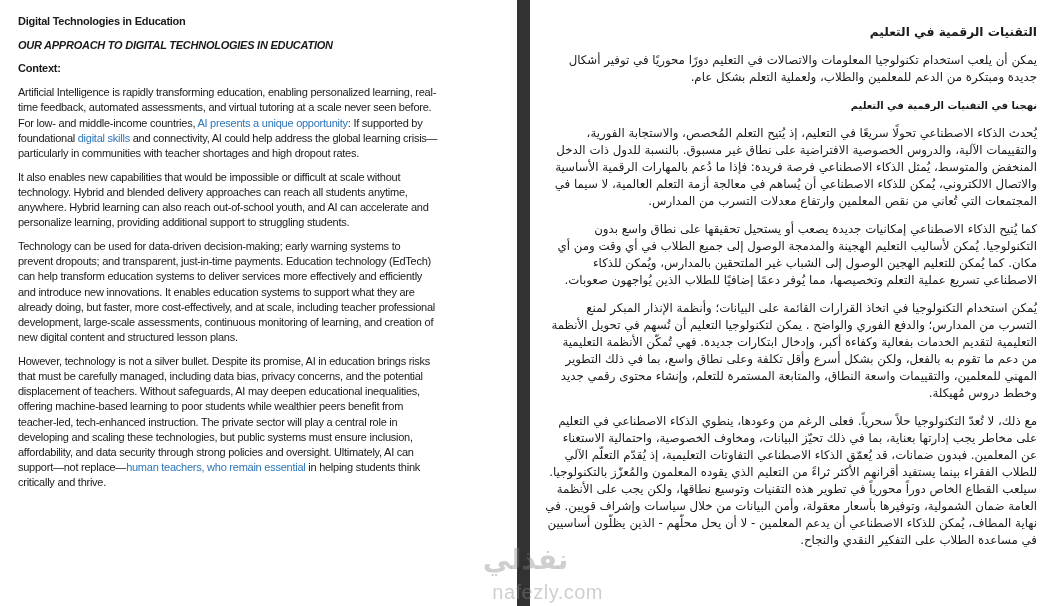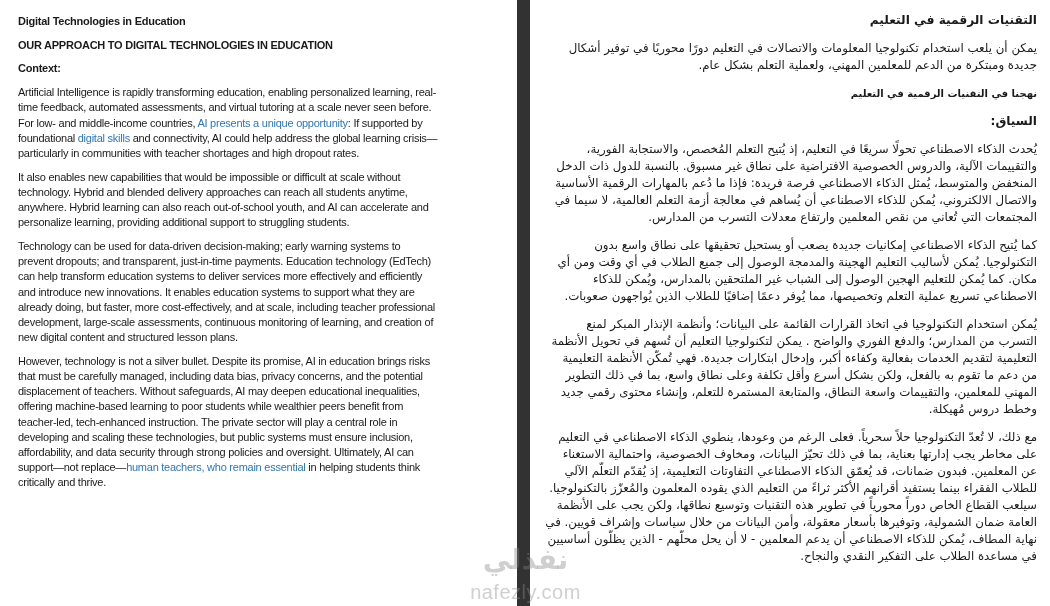--- a/index.html
+++ b/index.html
@@ -10,33 +10,33 @@
   }
 
   
   .col-en {
     position:absolute; left:18px; top:14px; width:420px;
     font-size:11px; line-height:15.2px; letter-spacing:-0.25px;
     color:#1a1a1a; text-align:left;
   }
   .col-en p { margin:0 0 8.5px 0; }
   .doc-title { font-weight:bold; margin-bottom:9px; }
-  .h-caps { font-weight:bold; margin-bottom:9px; }
+  .h-caps { font-weight:bold; margin-bottom:9px;font-style:italic; }
   .h-context { font-weight:bold; margin-bottom:9px; }
   .link { color:#2e75b6; cursor:pointer; }
 
   
   .divider {
     position:absolute; left:517px; top:0; width:13px; height:606px;
     background:#323232; z-index:1;
   }
 
   
   .col-ar {
-    position:absolute; left:545px; top:12px; width:492px;
+    position:absolute; left:545px; top:24px; width:492px;
     direction:rtl; text-align:right; unicode-bidi:embed;
     font-family:"DejaVu Sans", sans-serif;
     font-size:11.8px; line-height:17px; color:#1a1a1a;
   }
   .col-ar p { margin:0 0 11px 0; }
   .ar-title { font-weight:bold; margin-bottom:12px; font-size:12.2px; }
   .ar-approach { font-weight:bold; margin-top:20px; margin-bottom:13px; font-size:10px; }
   .ar-context { font-weight:bold; margin-bottom:11px; font-size:12.2px; }
 
   
@@ -47,20 +47,21 @@
   .wm-logo {
     font-family:"DejaVu Sans", sans-serif; font-weight:bold;
     font-size:28px; line-height:44px;
     color:rgba(130,130,130,0.38);
     text-align:center;
   }
   .wm-site {
     font-family:"Liberation Sans", sans-serif;
     font-size:20px; line-height:20px; letter-spacing:0.5px;
     color:rgba(140,140,140,0.42);
+    text-align:right;
   }
 </style>
 </head>
 <body>
 
 <div class="page">
 
   <div class="col-en">
     <p class="doc-title">Digital Technologies in Education</p>
 
@@ -76,25 +77,24 @@
     <p>Technology can be used for data-driven decision-making; early warning systems to prevent dropouts; and transparent, just-in-time payments. Education technology (EdTech) can help transform education systems to deliver services more effectively and efficiently and introduce new innovations. It enables education systems to support what they are already doing, but faster, more cost-effectively, and at scale, including teacher professional development, large-scale assessments, continuous monitoring of learning, and creation of new digital content and structured lesson plans.</p>
 
     <p><span>However, technology is not a silver bullet. Despite its promise, AI in education brings risks that must be carefully managed,  including data bias, privacy concerns, and the potential displacement of teachers. Without safeguards, AI may deepen educational inequalities, offering machine-based learning to poor students while wealthier peers benefit from teacher-led, tech-enhanced instruction. The private sector will play a central role in developing and scaling these technologies, but public systems must ensure inclusion, affordability, and data security through strong policies and oversight. Ultimately, AI can support—not replace—</span><a class="link">human teachers, who remain essential</a><span> in helping students think critically and thrive.</span></p>
   </div>
 
   <div class="divider"></div>
 
   <div class="col-ar" dir="rtl">
     <p class="ar-title">التقنيات الرقمية في التعليم</p>
 
-    <p>يمكن أن يلعب استخدام تكنولوجيا المعلومات والاتصالات في التعليم دورًا محوريًا في توفير أشكال جديدة ومبتكرة من الدعم للمعلمين المهني، ولعملية التعلم بشكل عام.</p>
+    <p>يمكن أن يلعب استخدام تكنولوجيا المعلومات والاتصالات في التعليم دورًا محوريًا في توفير أشكال جديدة ومبتكرة من الدعم للمعلمين والطلاب، ولعملية التعلم بشكل عام.</p>
 
     <p class="ar-approach">نهجنا في التقنيات الرقمية في التعليم</p>
 
-    <p class="ar-context">السياق:</p>
 
     <p>يُحدث الذكاء الاصطناعي تحولًا سريعًا في التعليم، إذ يُتيح التعلم المُخصص، والاستجابة الفورية، والتقييمات الآلية، والدروس الخصوصية الافتراضية على نطاق غير مسبوق. بالنسبة للدول ذات الدخل المنخفض والمتوسط، يُمثل الذكاء الاصطناعي فرصة فريدة: فإذا ما دُعم بالمهارات الرقمية الأساسية والاتصال الالكتروني، يُمكن للذكاء الاصطناعي أن يُساهم في معالجة أزمة التعلم العالمية، لا سيما في المجتمعات التي تُعاني من نقص المعلمين وارتفاع معدلات التسرب من المدارس.</p>
 
     <p>كما يُتيح الذكاء الاصطناعي إمكانيات جديدة يصعب أو يستحيل تحقيقها على نطاق واسع بدون التكنولوجيا. يُمكن لأساليب التعليم الهجينة والمدمجة الوصول إلى جميع الطلاب في أي وقت ومن أي مكان. كما يُمكن للتعليم الهجين الوصول إلى الشباب غير الملتحقين بالمدارس، ويُمكن للذكاء الاصطناعي تسريع عملية التعلم وتخصيصها، مما يُوفر دعمًا إضافيًا للطلاب الذين يُواجهون صعوبات.</p>
 
     <p>يُمكن استخدام التكنولوجيا في اتخاذ القرارات القائمة على البيانات؛ وأنظمة الإنذار المبكر لمنع التسرب من المدارس؛ والدفع الفوري والواضح . يمكن لتكنولوجيا التعليم أن تُسهم في تحويل الأنظمة التعليمية لتقديم الخدمات بفعالية وكفاءة أكبر، وإدخال ابتكارات جديدة. فهي تُمكّن الأنظمة التعليمية من دعم ما تقوم به بالفعل، ولكن بشكل أسرع وأقل تكلفة وعلى نطاق واسع، بما في ذلك التطوير المهني للمعلمين، والتقييمات واسعة النطاق، والمتابعة المستمرة للتعلم، وإنشاء محتوى رقمي جديد وخطط دروس مُهيكلة.</p>
 
     <p>مع ذلك، لا تُعدّ التكنولوجيا حلاً سحرياً. فعلى الرغم من وعودها، ينطوي الذكاء الاصطناعي في التعليم على مخاطر يجب إدارتها بعناية، بما في ذلك تحيّز البيانات، ومخاوف الخصوصية، واحتمالية الاستغناء عن المعلمين. فبدون ضمانات، قد يُعمّق الذكاء الاصطناعي التفاوتات التعليمية، إذ يُقدّم التعلّم الآلي للطلاب الفقراء بينما يستفيد أقرانهم الأكثر ثراءً من التعليم الذي يقوده المعلمون والمُعزّز بالتكنولوجيا. سيلعب القطاع الخاص دوراً محورياً في تطوير هذه التقنيات وتوسيع نطاقها، ولكن يجب على الأنظمة العامة ضمان الشمولية، وتوفيرها بأسعار معقولة، وأمن البيانات من خلال سياسات وإشراف قويين. في نهاية المطاف، يُمكن للذكاء الاصطناعي أن يدعم المعلمين - لا أن يحل محلّهم - الذين يظلّون أساسيين في مساعدة الطلاب على التفكير النقدي والنجاح.</p>
   </div>
 

